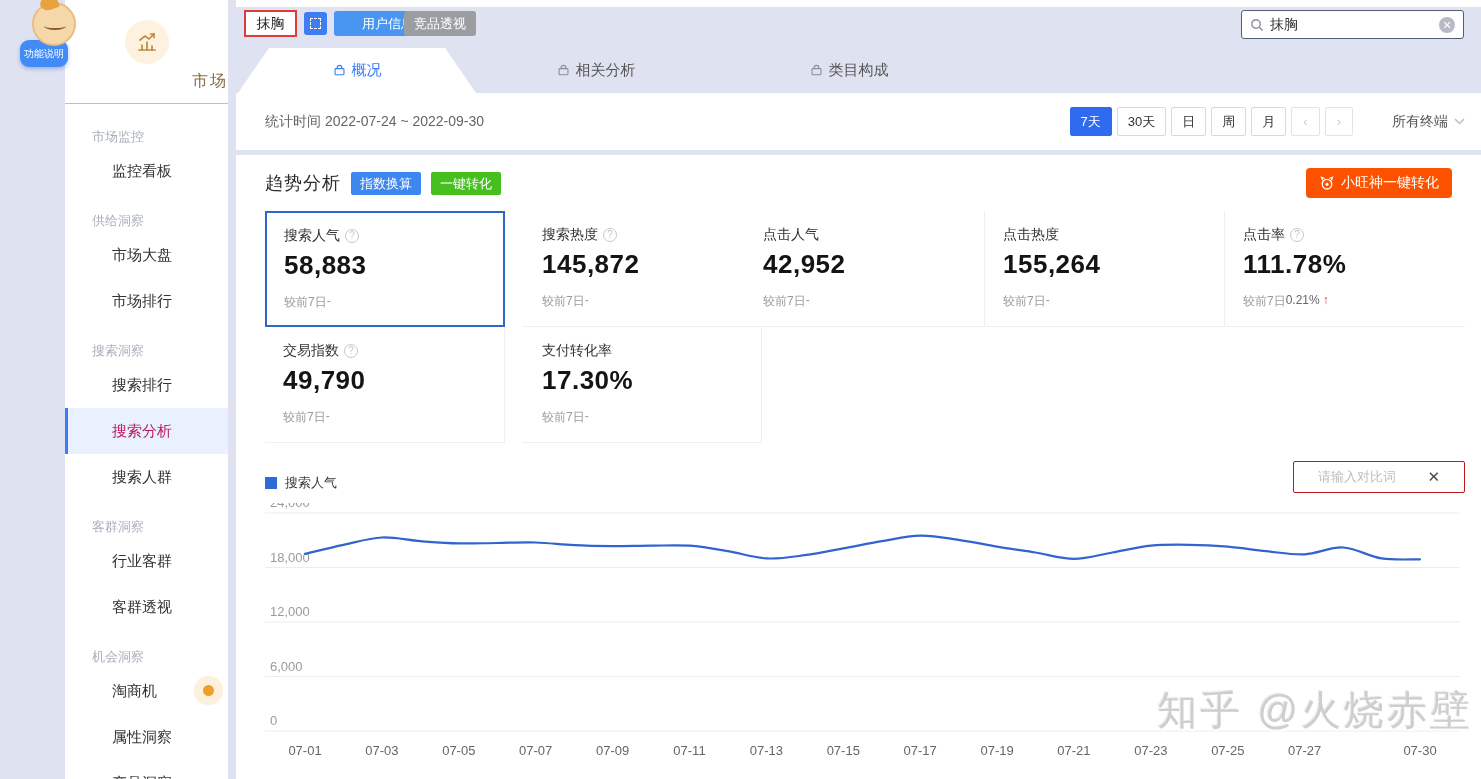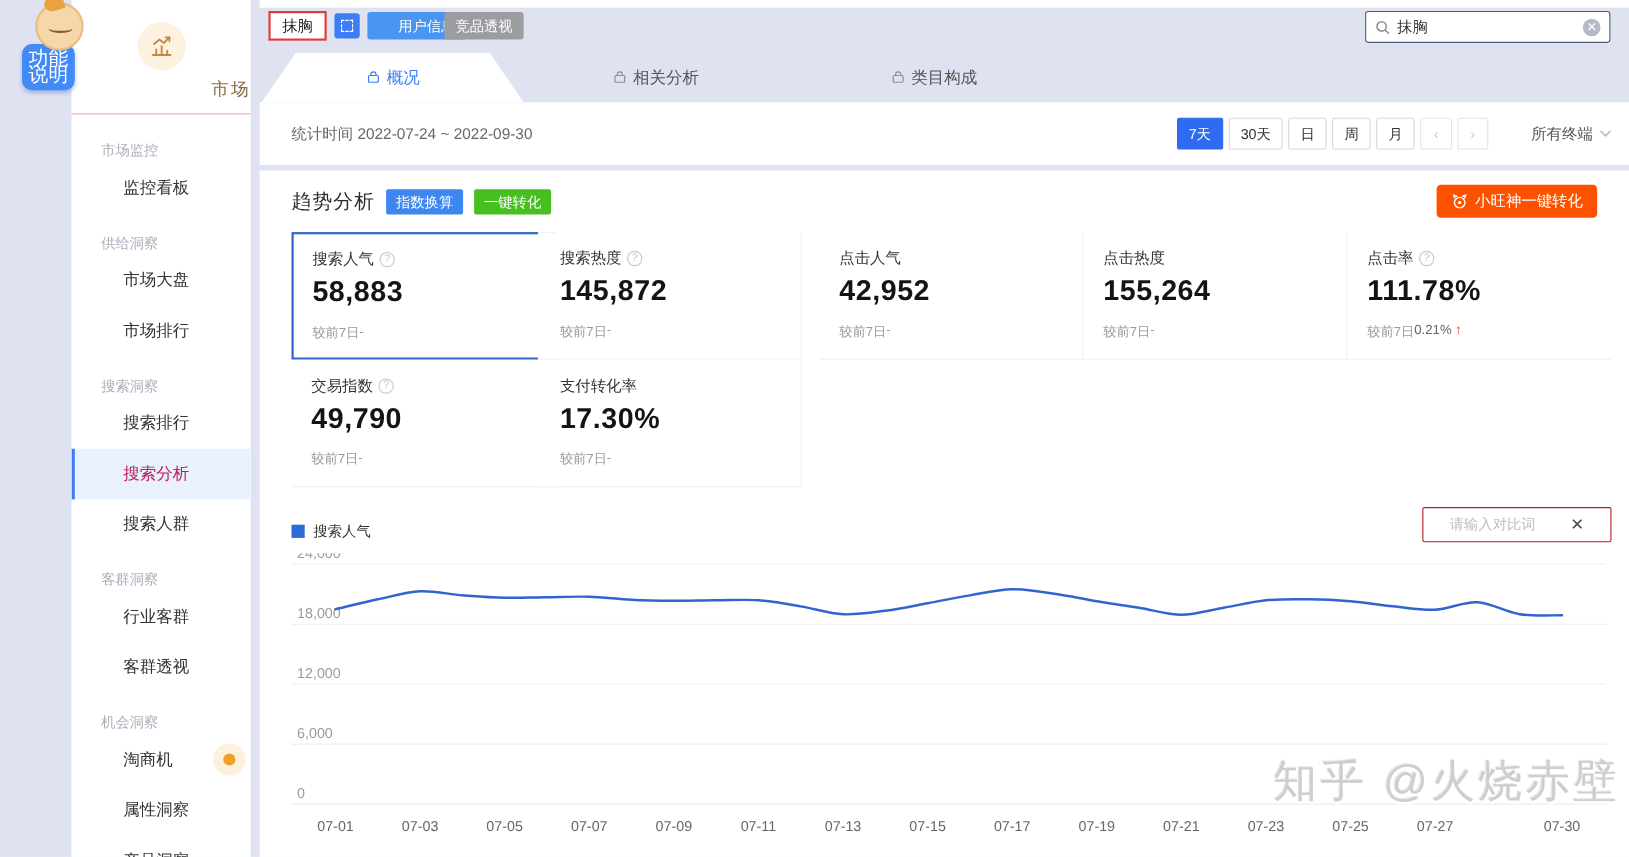--- a/index.html
+++ b/index.html
@@ -8,21 +8,21 @@
 
   
   .mascot { position:absolute; left:20px; top:2px; width:60px; z-index:5; }
   .mascot-head { position:relative; margin-left:12px; width:44px; height:44px; border-radius:50%;
     background:#f6d7a9; border:2px solid #e8bd82; }
   .mascot-head::before { content:""; position:absolute; left:6px; top:-8px; width:18px; height:14px;
     background:#e8a23f; border-radius:60% 60% 10% 60%; transform:rotate(-20deg); }
   .mascot-head::after { content:""; position:absolute; left:10px; top:18px; width:22px; height:6px;
     border-bottom:2px solid #8a5a2a; border-radius:50%; }
   .mascot-badge { margin-top:-6px; width:48px; padding:6px 0; background:#428bf7; border-radius:9px;
-    color:#fff; font-size:18px; line-height:15px; text-align:center; box-shadow:0 2px 4px rgba(40,80,180,.35); }
+    color:#fff; font-size:10px; line-height:15px; text-align:center; box-shadow:0 2px 4px rgba(40,80,180,.35); }
 
   
   .sidebar { position:absolute; left:65px; top:0; width:163px; height:779px; background:#fff; overflow:hidden; }
   .app-header { height:104px; text-align:right; padding-top:20px; border-bottom:1px solid #fca5a5; }
   .app-icon-circle { width:44px; height:44px; margin:0 auto; border-radius:50%; background:#fdf2e0;
     display:flex; align-items:center; justify-content:center; }
   .app-label { margin-top:7px; font-size:16px; color:#8a6b45; letter-spacing:2px; }
   .menu { padding-top:6px; }
   .menu-section { margin-top:16px; height:22px; line-height:22px; padding-left:27px; font-size:13px; color:#a9afba; }
   .menu-item { position:relative; height:46px; line-height:46px; padding-left:47px; font-size:15px; color:#333; cursor:pointer; }
@@ -76,21 +76,21 @@
     line-height:23px; cursor:pointer; font-family:inherit; }
   .tag-btn.blue { background:#3f87f0; } .tag-btn.green { background:#45c01f; }
   .cta-btn { position:absolute; right:29px; top:13px; height:30px; padding:0 13px; background:#fc5200;
     border:none; border-radius:4px; color:#fff; font-size:14px; display:flex; align-items:center; gap:6px;
     cursor:pointer; font-family:inherit; }
 
   .cards { position:absolute; left:29px; top:56px; width:1201px; height:232px; }
   .card { position:absolute; width:240px; height:116px; background:#fff; border-right:1px solid #eef0f4;
     border-bottom:1px solid #eef0f4; padding:15px 18px 0; cursor:pointer; }
   .card.r1 { top:0; } .card.r2 { top:116px; }
-  .card.c1 { left:0; } .card.c2 { left:224px;padding-left:20px; } .card.c3 { left:480px; } .card.c4 { left:720px; } .card.c5 { left:960px; border-right:none; }
+  .card.c1 { left:0; } .card.c2 { left:257px;padding-left:20px; } .card.c3 { left:480px; } .card.c4 { left:720px; } .card.c5 { left:960px; border-right:none; }
   .card.selected { border:2px solid #2e66c9; padding:14px 17px 0; }
   .card-label { display:flex; align-items:center; gap:5px; font-size:14px; color:#333; }
   .info-icon { width:14px; height:14px; border:1px solid #c3c7ce; border-radius:50%; color:#c3c7ce;
     font-size:10px; line-height:12px; text-align:center; }
   .card-value { margin-top:5px; font-size:26px; font-weight:bold; color:#141414; letter-spacing:.5px; }
   .card-foot { margin-top:13px; display:flex; justify-content:flex-start; padding-right:62px;
     font-size:12px; color:#9a9a9a; }
   .chg-up { color:#666; } .chg-arrow { color:#ec2f2f; font-weight:bold; margin-left:3px; }
 
   .legend { position:absolute; left:29px; top:319px; display:flex; align-items:center; gap:8px; font-size:13px; color:#333; }

